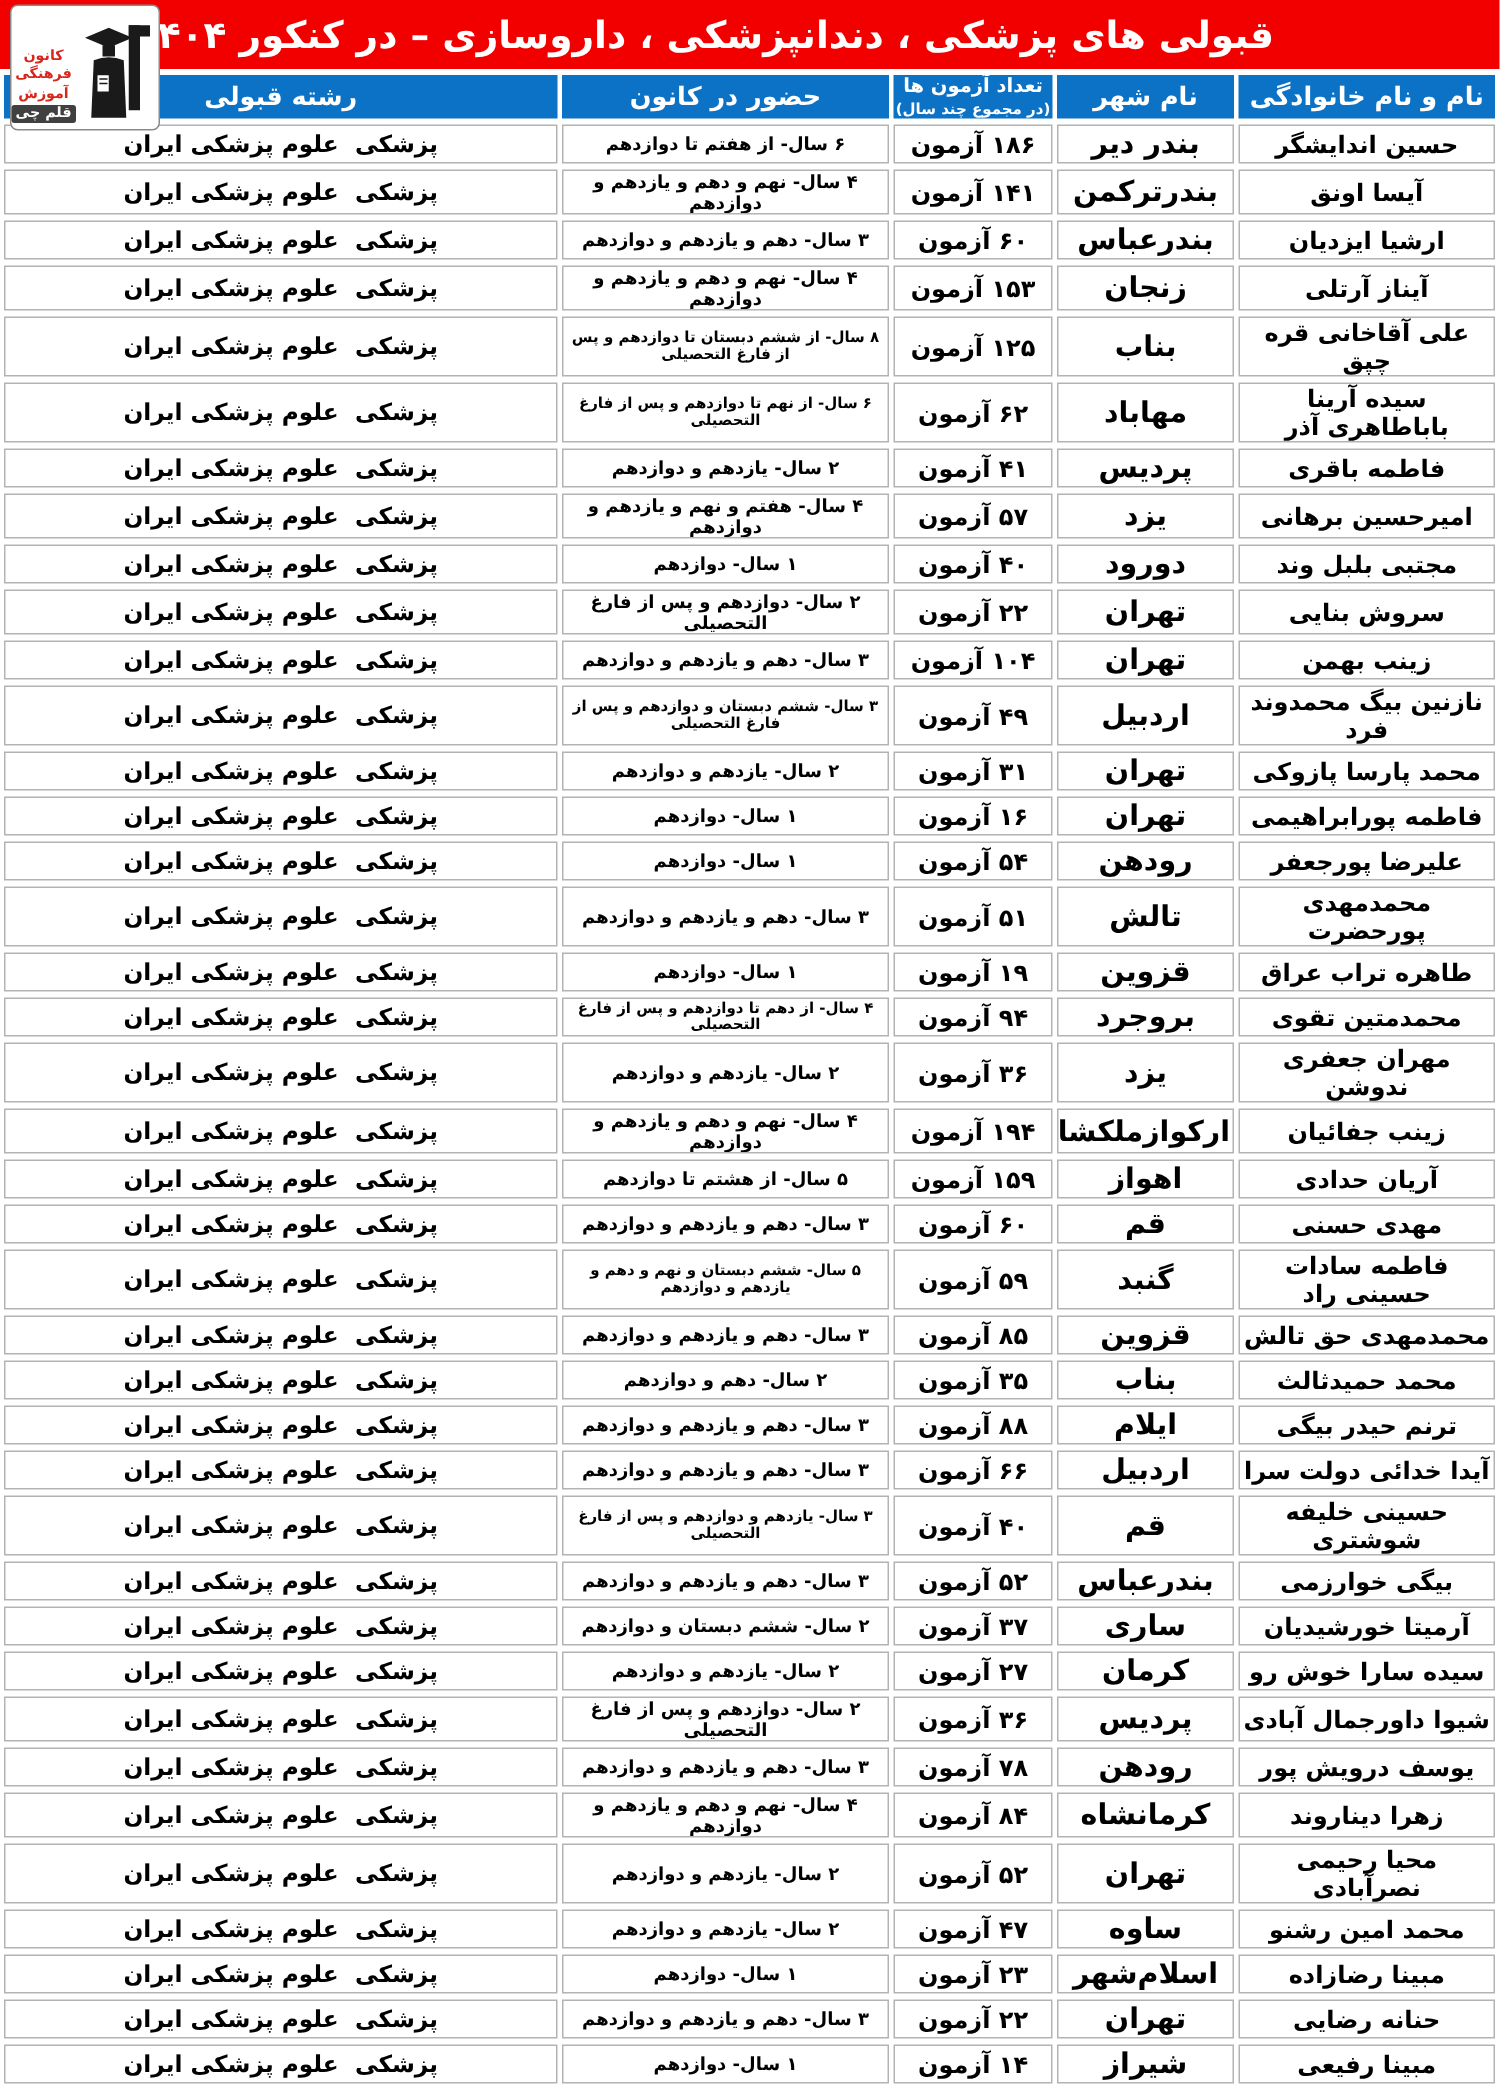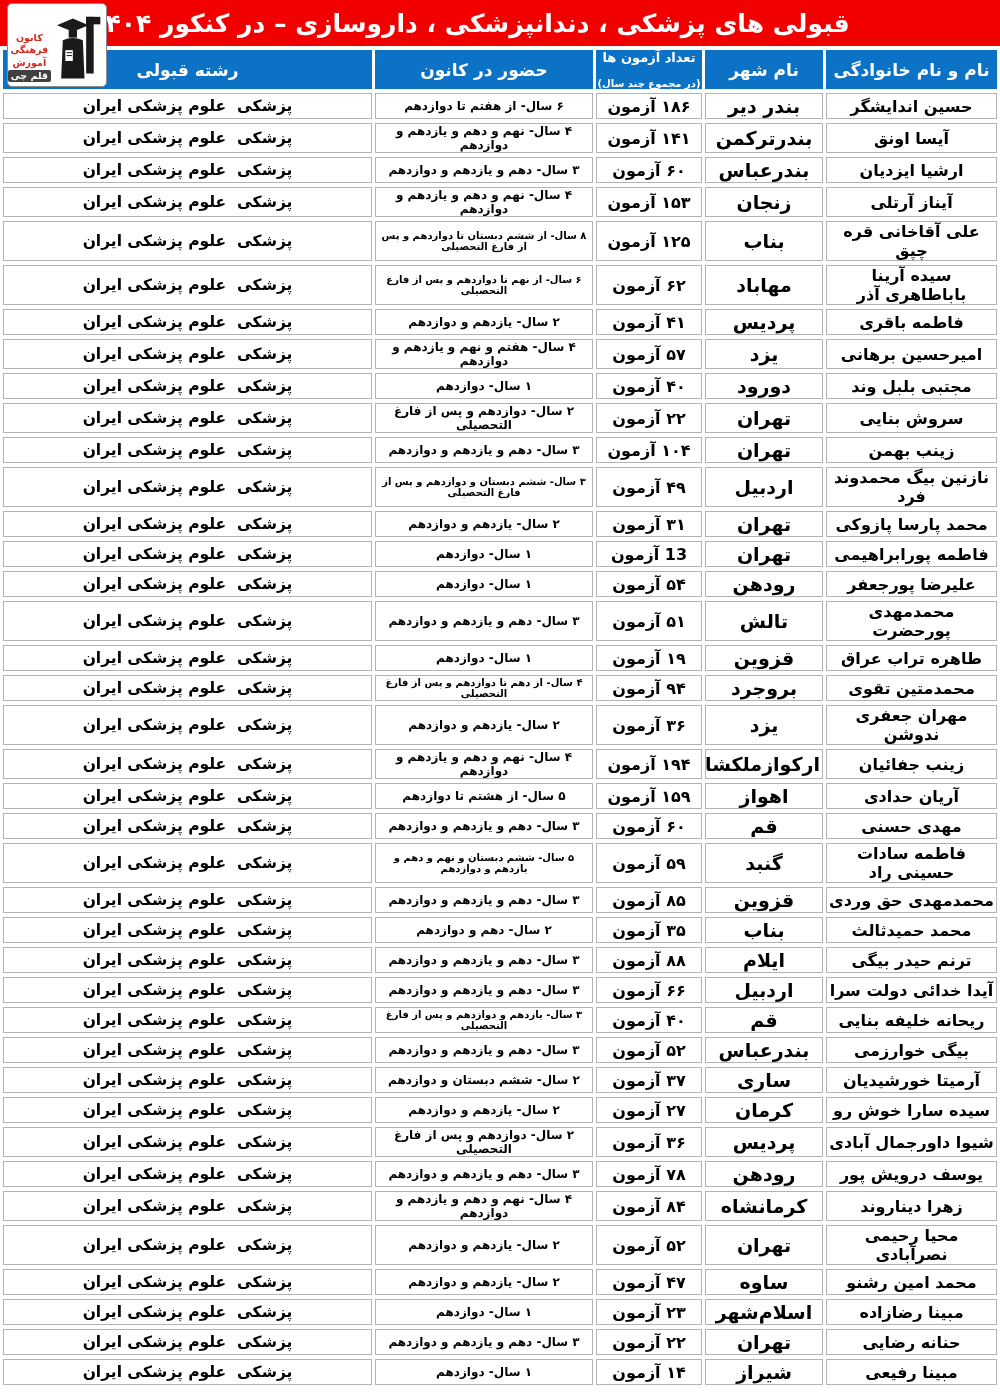--- a/index.html
+++ b/index.html
@@ -61,21 +61,21 @@
     color:#ffffff;
     height:24px;
     font-size:17px;
     font-weight:bold;
     vertical-align:middle;
     text-align:center;
     padding:0;
     box-sizing:border-box;
   }
   th.th-exams{font-size:13px;}
-  th .sub{display:block;font-size:10px;font-weight:bold;margin-top:13px;}
+  th .sub{display:block;font-size:10px;font-weight:bold;margin-top:3px;}
   td{
     background:#ffffff;
     border:1px solid #b3b3b3;
     height:26px;
     text-align:center;
     vertical-align:middle;
     font-weight:bold;
     color:#000000;
     padding:0 2px;
     box-sizing:border-box;
@@ -225,21 +225,21 @@
       <tr>
     <td class="c-name">محمد پارسا پازوکی</td>
     <td class="c-city">تهران</td>
     <td class="c-exams">۳۱ آزمون</td>
     <td class="c-kanoon">۲ سال- یازدهم و دوازدهم</td>
     <td class="c-major">پزشکی  علوم پزشکی ایران</td>
   </tr>
       <tr>
     <td class="c-name">فاطمه پورابراهیمی</td>
     <td class="c-city">تهران</td>
-    <td class="c-exams">13 آزمون</td>
+    <td class="c-exams">۱۶ آزمون</td>
     <td class="c-kanoon">۱ سال- دوازدهم</td>
     <td class="c-major">پزشکی  علوم پزشکی ایران</td>
   </tr>
       <tr>
     <td class="c-name">علیرضا پورجعفر</td>
     <td class="c-city">رودهن</td>
     <td class="c-exams">۵۴ آزمون</td>
     <td class="c-kanoon">۱ سال- دوازدهم</td>
     <td class="c-major">پزشکی  علوم پزشکی ایران</td>
   </tr>
@@ -293,21 +293,21 @@
     <td class="c-major">پزشکی  علوم پزشکی ایران</td>
   </tr>
       <tr>
     <td class="c-name">فاطمه سادات حسینی راد</td>
     <td class="c-city">گنبد</td>
     <td class="c-exams">۵۹ آزمون</td>
     <td class="c-kanoon small">۵ سال- ششم دبستان و نهم و دهم و یازدهم و دوازدهم</td>
     <td class="c-major">پزشکی  علوم پزشکی ایران</td>
   </tr>
       <tr>
-    <td class="c-name">محمدمهدی حق وردی</td>
+    <td class="c-name">محمدمهدی حق تالش</td>
     <td class="c-city">قزوین</td>
     <td class="c-exams">۸۵ آزمون</td>
     <td class="c-kanoon">۳ سال- دهم و یازدهم و دوازدهم</td>
     <td class="c-major">پزشکی  علوم پزشکی ایران</td>
   </tr>
       <tr>
     <td class="c-name">محمد حمیدثالث</td>
     <td class="c-city">بناب</td>
     <td class="c-exams">۳۵ آزمون</td>
     <td class="c-kanoon">۲ سال- دهم و دوازدهم</td>
@@ -321,21 +321,21 @@
     <td class="c-major">پزشکی  علوم پزشکی ایران</td>
   </tr>
       <tr>
     <td class="c-name">آیدا خدائی دولت سرا</td>
     <td class="c-city">اردبیل</td>
     <td class="c-exams">۶۶ آزمون</td>
     <td class="c-kanoon">۳ سال- دهم و یازدهم و دوازدهم</td>
     <td class="c-major">پزشکی  علوم پزشکی ایران</td>
   </tr>
       <tr>
-    <td class="c-name">ریحانه خلیفه بنایی</td>
+    <td class="c-name">حسینی خلیفه شوشتری</td>
     <td class="c-city">قم</td>
     <td class="c-exams">۴۰ آزمون</td>
     <td class="c-kanoon small">۳ سال- یازدهم و دوازدهم و پس از فارغ التحصیلی</td>
     <td class="c-major">پزشکی  علوم پزشکی ایران</td>
   </tr>
       <tr>
     <td class="c-name">بیگی خوارزمی</td>
     <td class="c-city">بندرعباس</td>
     <td class="c-exams">۵۲ آزمون</td>
     <td class="c-kanoon">۳ سال- دهم و یازدهم و دوازدهم</td>

